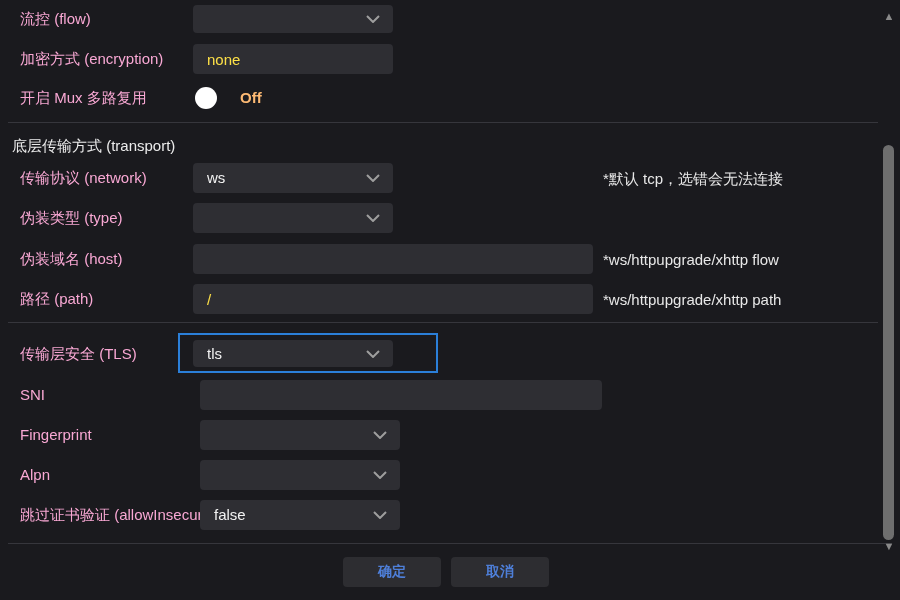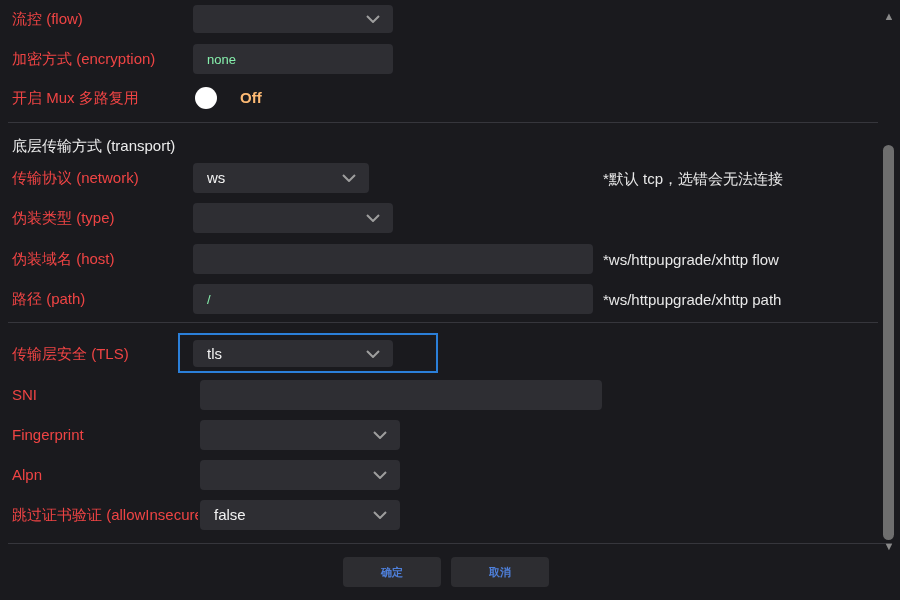--- a/index.html
+++ b/index.html
@@ -6,25 +6,25 @@
   html, body { width: 900px; height: 600px; overflow: hidden; }
   body {
     background: #1a1a1e;
     font-family: "Liberation Sans", sans-serif;
     color: #eaeaea;
     position: relative;
     font-size: 15px;
   }
   .label {
     position: absolute;
-    left: 12px;
+    left: 20px;
     height: 30px;
     line-height: 30px;
     white-space: nowrap;
-    color: #ef4444;
+    color: #f9a8d4;
   }
   .label.clipped { width: 186px; overflow: hidden; }
   .section-label { position: absolute; left: 12px; white-space: nowrap; color: #ececec; }
   .dd {
     position: absolute;
     background: #2e2e33;
     border-radius: 4px;
     height: 30px;
     line-height: 30px;
     padding-left: 14px;
@@ -38,22 +38,22 @@
     transform: translateY(-50%);
     display: inline-flex;
   }
   .inp {
     position: absolute;
     background: #2e2e33;
     border: none;
     border-radius: 4px;
     height: 30px;
     padding-left: 14px;
-    color: #86efac;
-    font-size: 13px;
+    color: #fde047;
+    font-size: 15px;
     font-family: "Liberation Sans", sans-serif;
     outline: none;
   }
   .hint { position: absolute; white-space: nowrap; color: #e8e8e8; }
   .divider { position: absolute; left: 8px; right: 22px; height: 1px; background: #36363c; }
   .focus-ring {
     position: absolute;
     border: 2px solid #2b7fd9;
     left: 178px; top: 333px; width: 260px; height: 40px;
   }
@@ -73,21 +73,21 @@
   }
   .btn {
     position: absolute;
     top: 557px;
     width: 98px; height: 30px;
     background: #2d2d31;
     border: none;
     border-radius: 4px;
     color: #4e7fd9;
     font-weight: bold;
-    font-size: 11px;
+    font-size: 14px;
     font-family: "Liberation Sans", sans-serif;
     cursor: pointer;
   }
   .scrollbar {
     position: absolute;
     right: 0; top: 0;
     width: 22px; height: 600px;
   }
   .sb-arrow {
     position: absolute;
@@ -126,21 +126,21 @@
 
 <div class="label" style="top:83px;">开启 Mux 多路复用</div>
 <div class="toggle-knob"></div>
 <div class="toggle-state">Off</div>
 
 <div class="divider" style="top:122px;"></div>
 
 <div class="section-label" style="top:137px;">底层传输方式 (transport)</div>
 
 <div class="label" style="top:163px;">传输协议 (network)</div>
-<div class="dd" style="left:193px; top:163px; width:176px;">
+<div class="dd" style="left:193px; top:163px; width:200px;">
   <span>ws</span>
   <span class="chev">
     <svg width="14" height="8" viewBox="0 0 14 8">
         <polyline points="1,1 7,7 13,1" stroke="#9e9e9e" stroke-width="2" fill="none"></polyline>
       </svg>
   </span>
 </div>
 <div class="hint" style="left:603px; top:170px;">*默认 tcp，选错会无法连接</div>
 
 <div class="label" style="top:203px;">伪装类型 (type)</div>

